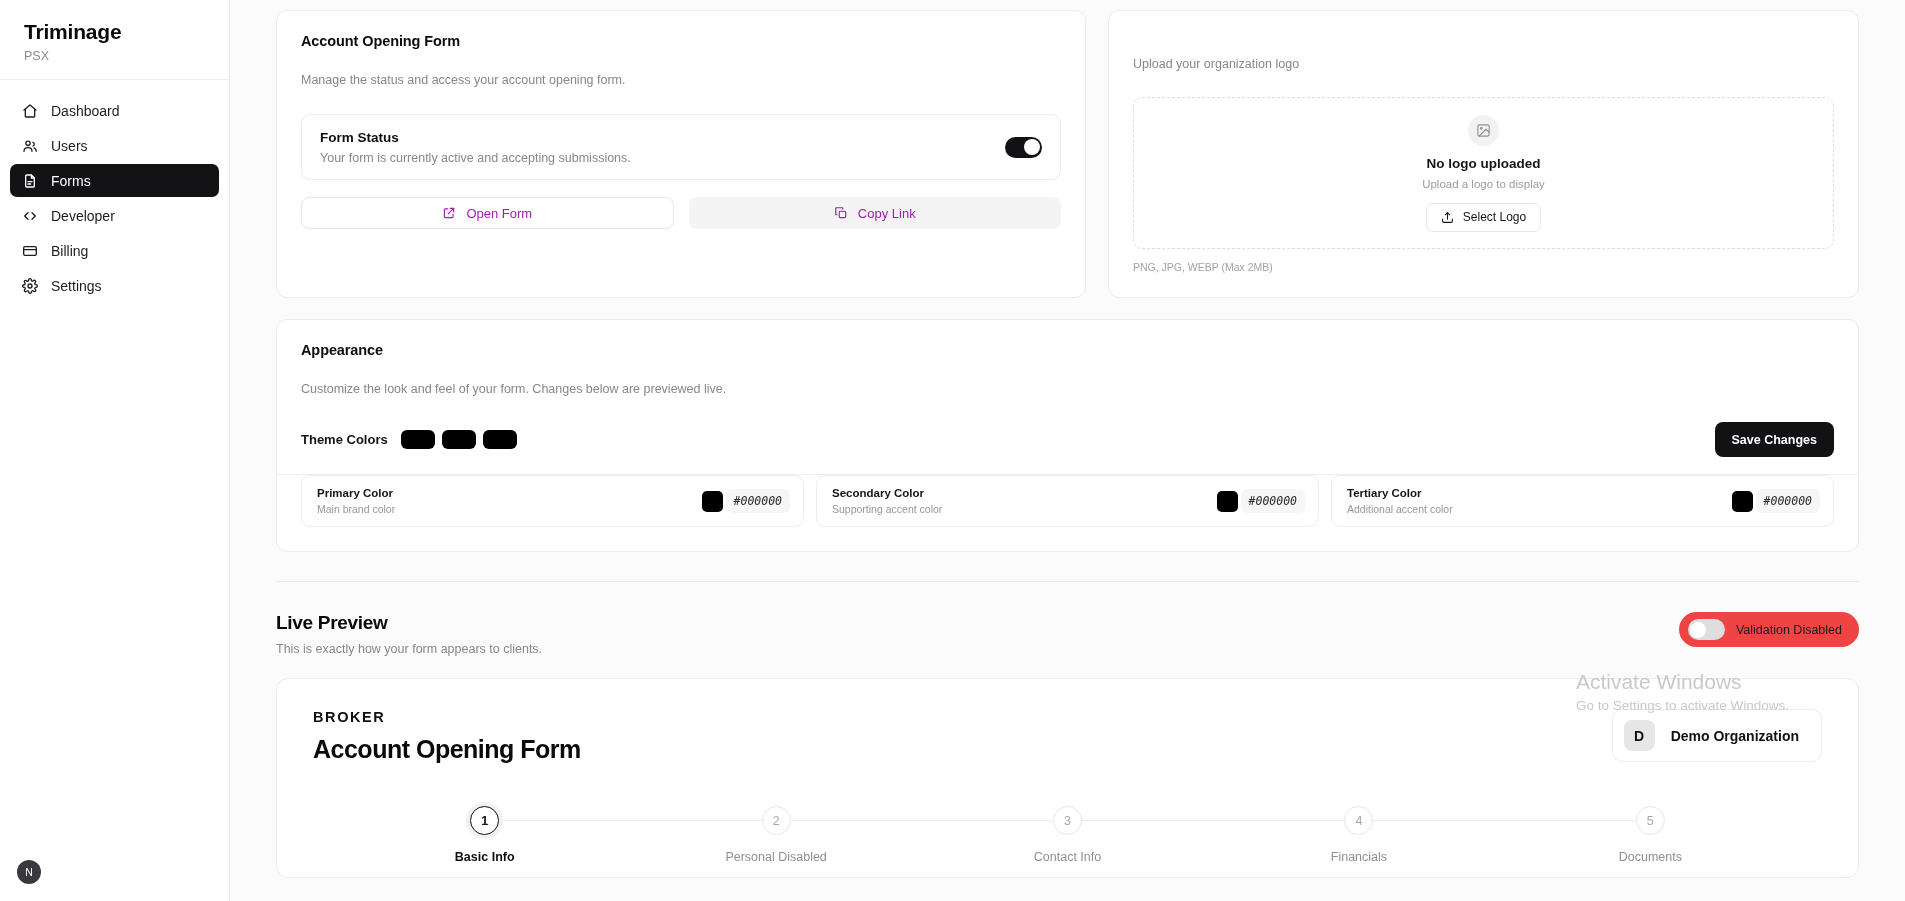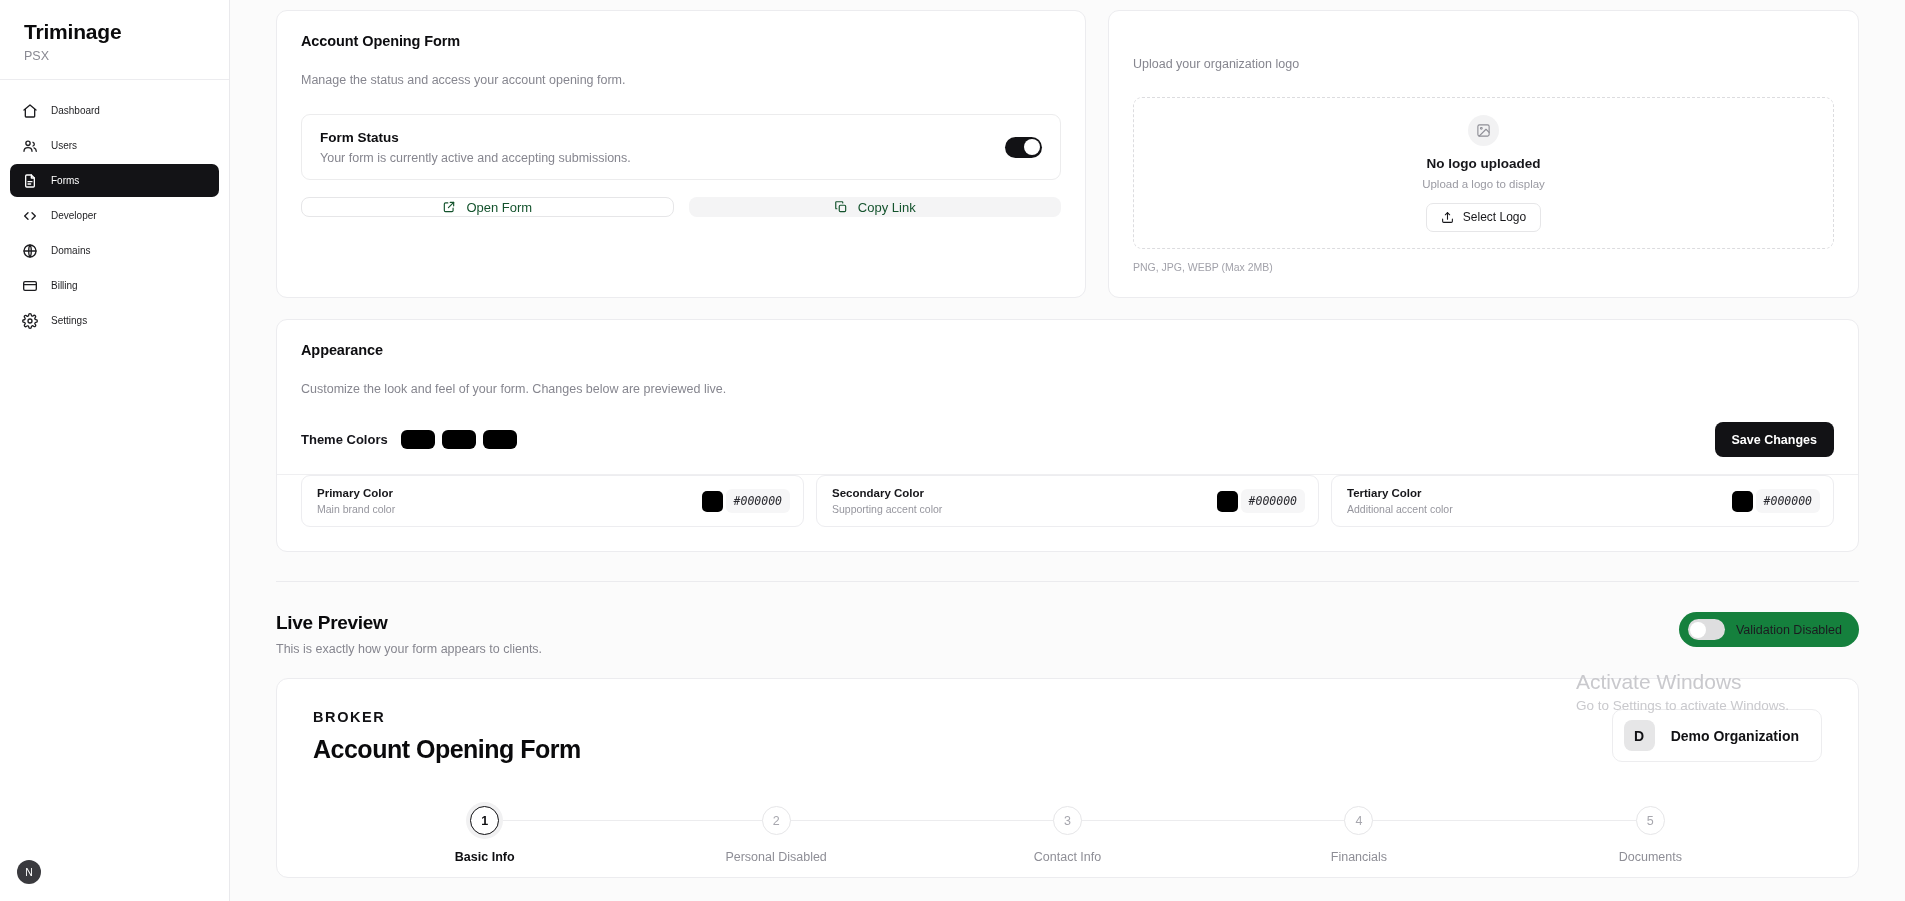--- a/index.html
+++ b/index.html
@@ -21,21 +21,21 @@
     position: relative;
   }
   .brand { padding: 20px 24px 16px 24px; border-bottom: 1px solid #ececef; }
   .brand-title { font-size: 21px; font-weight: 700; color: #0b0b0c; letter-spacing: -0.2px; line-height: 1.15; }
   .brand-sub { font-size: 12.5px; color: #8a8a93; margin-top: 5px; }
   .nav { padding: 14px 10px 0 10px; display: flex; flex-direction: column; gap: 2px; }
   .nav-item {
     display: flex; align-items: center; gap: 13px;
     height: 33px; padding: 0 12px;
     border-radius: 7px;
-    font-size: 10px; color: #1d1d20; font-weight: 400;
+    font-size: 14px; color: #1d1d20; font-weight: 400;
     cursor: pointer; user-select: none;
   }
   .nav-item.active { background: #131316; color: #ffffff; font-weight: 500; }
   .nav-ico { width: 16px; height: 16px; display: inline-flex; align-items: center; justify-content: center; flex: 0 0 16px; }
   .nav-ico svg { width: 16px; height: 16px; display: block; }
   .avatar-btn {
     position: absolute; left: 17px; bottom: 17px;
     width: 24px; height: 24px; border-radius: 50%;
     background: #3a3a3e; color: #fff;
     display: flex; align-items: center; justify-content: center;
@@ -83,23 +83,23 @@
   .toggle .knob {
     position: absolute; top: 2.5px; right: 2.5px;
     width: 16px; height: 16px; border-radius: 50%;
     background: #ffffff;
   }
   .toggle.off { background: #dededf; }
   .toggle.off .knob { left: 2.5px; right: auto; }
 
   .btn-row { display: flex; gap: 15px; margin-top: 17px; }
   .btn {
-    flex: 1 1 0; height: 20px; border-radius: 8px;
+    flex: 1 1 0; height: 32px; border-radius: 8px;
     display: flex; align-items: center; justify-content: center; gap: 10px;
-    font-size: 13px; font-weight: 500; color: #14532d;
+    font-size: 13px; font-weight: 500; color: #a21caf;
     cursor: pointer; user-select: none;
   }
   .btn svg { width: 14px; height: 14px; display: block; }
   .btn-outline { border: 1px solid #e6e6e8; background: #ffffff; }
   .btn-soft { background: #f4f4f5; border: 1px solid transparent; }
 
   .dropzone {
     margin-top: 26px;
     border: 1px dashed #dcdcdf;
     border-radius: 9px;
@@ -170,21 +170,21 @@
   
   .lp-sep { height: 1px; background: #ebebee; margin: 29px 46px 0 46px; }
   .lp-head {
     display: flex; align-items: flex-start; justify-content: space-between;
     margin: 30px 46px 0 46px;
   }
   .lp-title { font-size: 19px; font-weight: 700; color: #0a0a0c; letter-spacing: -0.3px; }
   .lp-sub { font-size: 12.5px; color: #86868f; margin-top: 8px; }
   .val-pill {
     display: inline-flex; align-items: center; gap: 11px;
-    background: #15803d; border-radius: 20px;
+    background: #ef4444; border-radius: 20px;
     padding: 7px 17px 7px 9px; cursor: pointer;
   }
   .val-text { font-size: 12.5px; font-weight: 500; color: #1b1b20; }
 
   .preview-card {
     margin: 22px 46px 0 46px;
     background: #ffffff;
     border: 1px solid #ececef;
     border-radius: 12px;
     padding: 30px 36px 0 36px;
@@ -282,30 +282,20 @@
       <div class="nav-item">
         <span class="nav-ico">
           <svg viewBox="0 0 24 24" fill="none" stroke="currentColor" stroke-width="2" stroke-linecap="round" stroke-linejoin="round">
               <path d="M9 7l-5 5 5 5"></path>
               <path d="M15 7l5 5-5 5"></path>
             </svg>
         </span>
         <span>Developer</span>
       </div>
 
-      <div class="nav-item">
-        <span class="nav-ico">
-          <svg viewBox="0 0 24 24" fill="none" stroke="currentColor" stroke-width="2" stroke-linecap="round" stroke-linejoin="round">
-              <circle cx="12" cy="12" r="9"></circle>
-              <path d="M3 12h18"></path>
-              <path d="M12 3c2.6 2.8 2.6 15.2 0 18-2.6-2.8-2.6-15.2 0-18z"></path>
-            </svg>
-        </span>
-        <span>Domains</span>
-      </div>
 
       <div class="nav-item">
         <span class="nav-ico">
           <svg viewBox="0 0 24 24" fill="none" stroke="currentColor" stroke-width="2" stroke-linecap="round" stroke-linejoin="round">
               <rect x="2.5" y="5.5" width="19" height="13" rx="2"></rect>
               <path d="M2.5 10h19"></path>
             </svg>
         </span>
         <span>Billing</span>
       </div>

